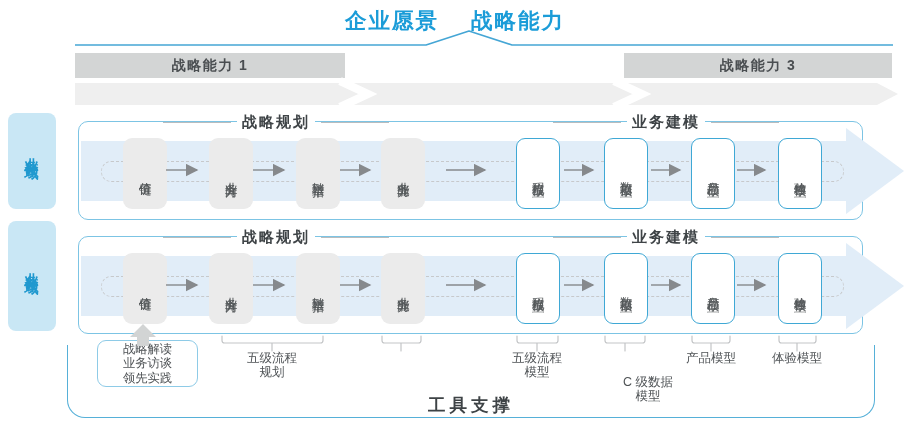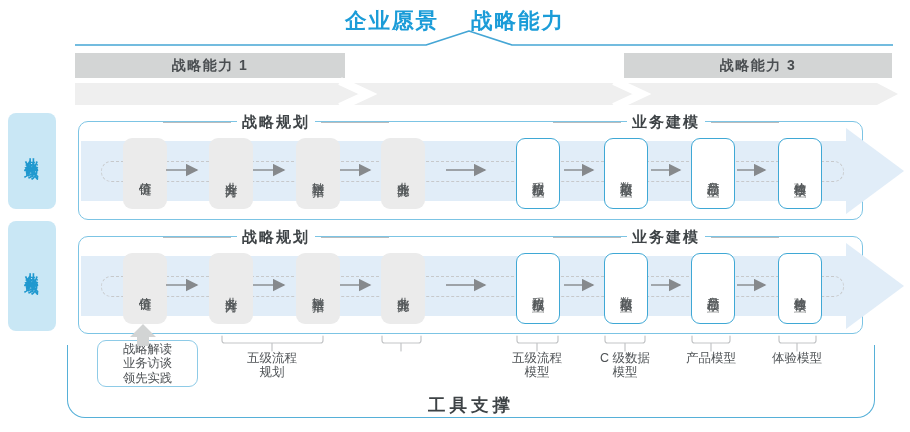--- a/index.html
+++ b/index.html
@@ -159,21 +159,21 @@
   <div class="abs tool-box"></div>
   <div class="abs tool-label">工具支撑</div>
 
   <div class="abs inputs-box">战略解读
 业务访谈
 领先实践</div>
   <div class="abs note" style="left:272px;">五级流程
 规划</div>
   <div class="abs note" style="left:537px;">五级流程
 模型</div>
-  <div class="abs note" style="left:625px;">C 级数据
+  <div class="abs note" style="left:648px;margin-top:24px;">C 级数据
 模型</div>
   <div class="abs note" style="left:711px;">产品模型</div>
   <div class="abs note" style="left:797px;">体验模型</div>
 
   <svg class="overlay" width="910" height="432" viewBox="0 0 910 432">
     <defs>
       <marker id="ah" markerWidth="10" markerHeight="10" refX="8" refY="4.5" orient="auto">
         <path d="M0,0 L9,4.5 L0,9 Z" fill="#86898c"></path>
       </marker>
     </defs>

